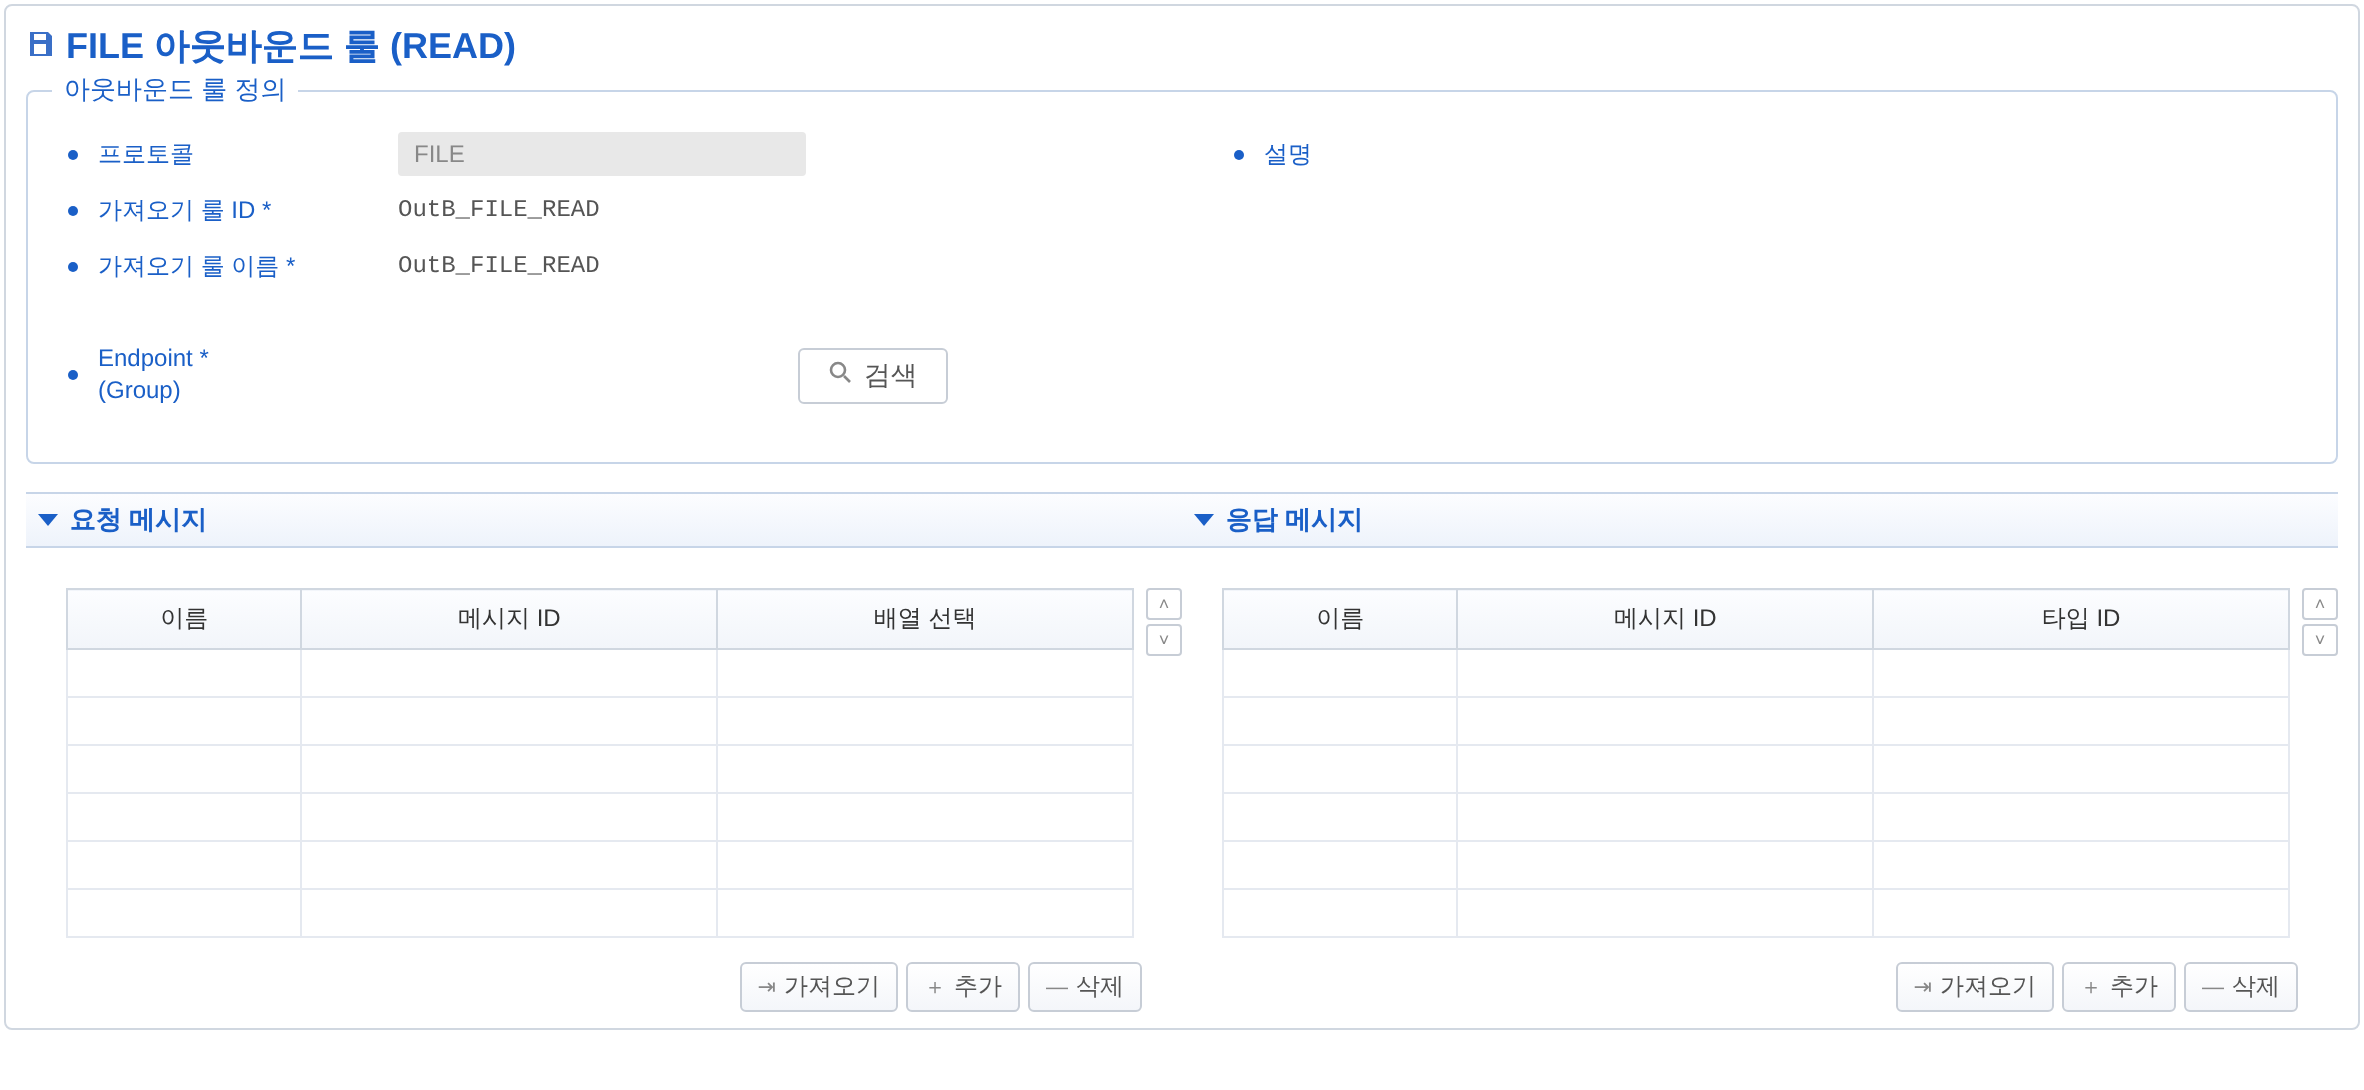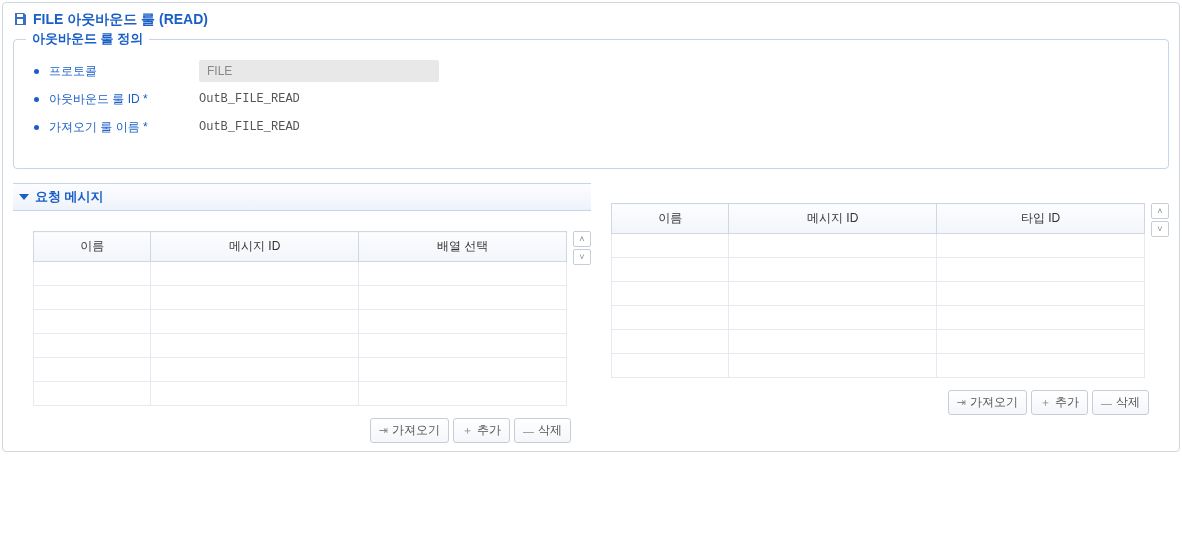--- a/index.html
+++ b/index.html
@@ -21,40 +21,40 @@
       align-items: center;
       padding: 6px 8px 10px 8px;
     }
     .page-title .icon {
       color: #3a6fc7;
       margin-right: 6px;
       display: inline-block;
     }
     .page-title-text {
       color: #1a5fc7;
-      font-size: 14px;
+      font-size: 18px;
       font-weight: bold;
     }
     .fieldset {
       border: 1px solid #c7d5e8;
       border-radius: 4px;
       margin: 0 8px 14px 8px;
       padding: 18px 14px 26px 14px;
       position: relative;
       background: #fff;
     }
     .fieldset-legend {
       position: absolute;
       top: -10px;
       left: 12px;
       background: #fff;
       padding: 0 6px;
       color: #1a5fc7;
       font-size: 13px;
-      font-weight: bold;
+      font-weight: normal;
     }
     .form-columns {
       display: flex;
       gap: 40px;
     }
     .form-col-left { flex: 1; }
     .form-col-right { flex: 1; }
     .form-row {
       display: flex;
       align-items: center;
@@ -84,21 +84,21 @@
       line-height: 1.3;
     }
     .form-value {
       color: #555;
       font-family: Liberation Mono, monospace;
     }
     .readonly-field {
       background: #e8e8e8;
       color: #888;
       padding: 4px 8px;
-      width: 240px;
+      width: 204px;
       border-radius: 2px;
     }
     .search-btn {
       display: inline-flex;
       align-items: center;
       border: 1px solid #c7cdd6;
       background: #fff;
       border-radius: 3px;
       padding: 4px 14px;
       cursor: pointer;
@@ -106,20 +106,21 @@
       margin-left: 200px;
     }
     .search-btn .mag {
       margin-right: 6px;
       color: #888;
     }
     .panels-row {
       display: flex;
       gap: 0;
       margin: 0 8px;
+      align-items: flex-end;
     }
     .panel {
       flex: 1;
       display: flex;
       flex-direction: column;
     }
     .panel-header {
       display: flex;
       align-items: center;
       border-top: 1px solid #c7d5e8;
@@ -229,34 +230,56 @@
       <div class="form-col-left">
 
         <div class="form-row">
           <span class="bullet"></span>
           <span class="form-label">프로토콜</span>
           <span class="readonly-field">FILE</span>
         </div>
 
         <div class="form-row">
           <span class="bullet"></span>
-          <span class="form-label">아웃바운드 룰 ID *</span>
+          <span class="form-label">가져오기 룰 ID *</span>
           <span class="form-value">OutB_FILE_READ</span>
         </div>
 
         <div class="form-row">
           <span class="bullet"></span>
           <span class="form-label">가져오기 룰 이름 *</span>
           <span class="form-value">OutB_FILE_READ</span>
         </div>
 
 
-
-      </div>
-
+        <div class="form-row endpoint">
+          <span class="bullet"></span>
+          <span class="form-label two-line">
+            <span style="white-space:pre-line">Endpoint *
+(Group)</span>
+          </span>
+          <button class="search-btn">
+            <span class="mag">
+              <svg width="12" height="12" viewBox="0 0 12 12">
+                  <circle cx="5" cy="5" r="3.5" fill="none" stroke="#888" stroke-width="1.3"></circle>
+                  <line x1="8" y1="8" x2="11" y2="11" stroke="#888" stroke-width="1.3"></line>
+                </svg>
+            </span>
+            <span>검색</span>
+          </button>
+        </div>
+
+      </div>
+
+      <div class="form-col-right">
+        <div class="form-row">
+          <span class="bullet"></span>
+          <span class="form-label">설명</span>
+        </div>
+      </div>
     </div>
   </div>
 
   <div class="panels-row">
 
     <div class="panel">
       <div class="panel-header">
         <span class="caret-down"></span>
         <span class="panel-title">요청 메시지</span>
       </div>
@@ -323,20 +346,24 @@
           <span>추가</span>
         </button>
         <button class="btn">
           <span class="ic">—</span>
           <span>삭제</span>
         </button>
       </div>
     </div>
 
     <div class="panel">
+      <div class="panel-header">
+        <span class="caret-down"></span>
+        <span class="panel-title">응답 메시지</span>
+      </div>
       <div class="panel-body">
         <div class="table-wrap">
           <table>
             <thead>
               <tr>
                 <th style="width:22%">이름</th>
                 <th style="width:39%">메시지 ID</th>
                 <th style="width:39%">타입 ID</th>
               </tr>
             </thead>

